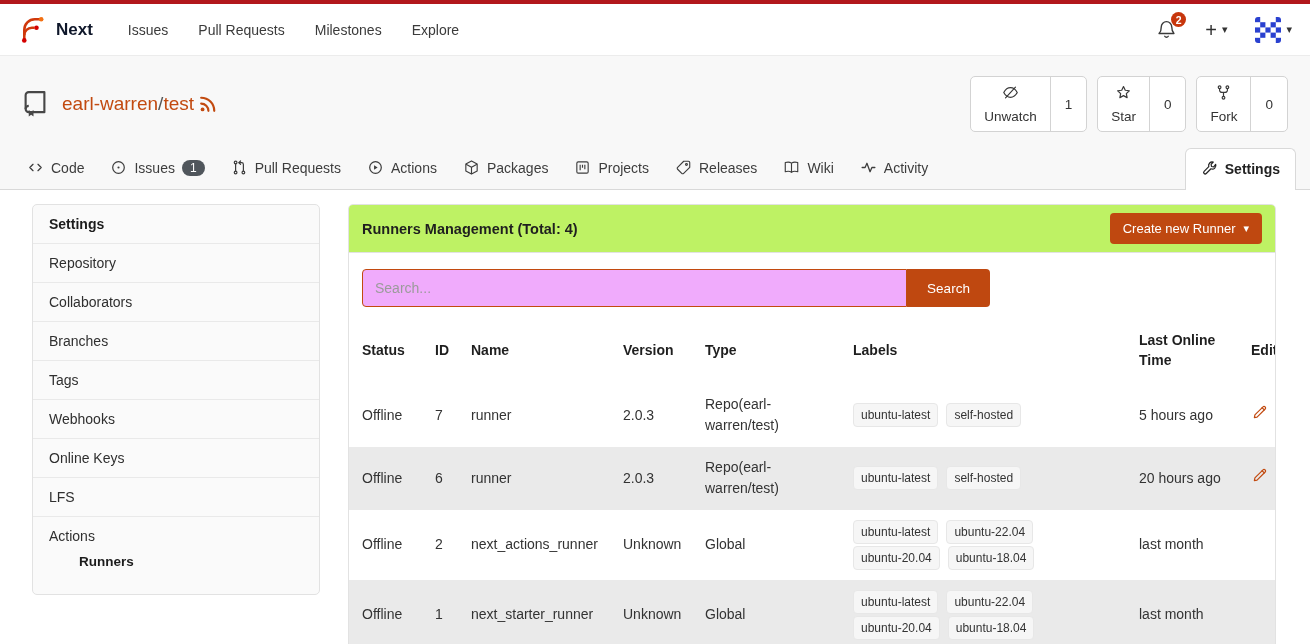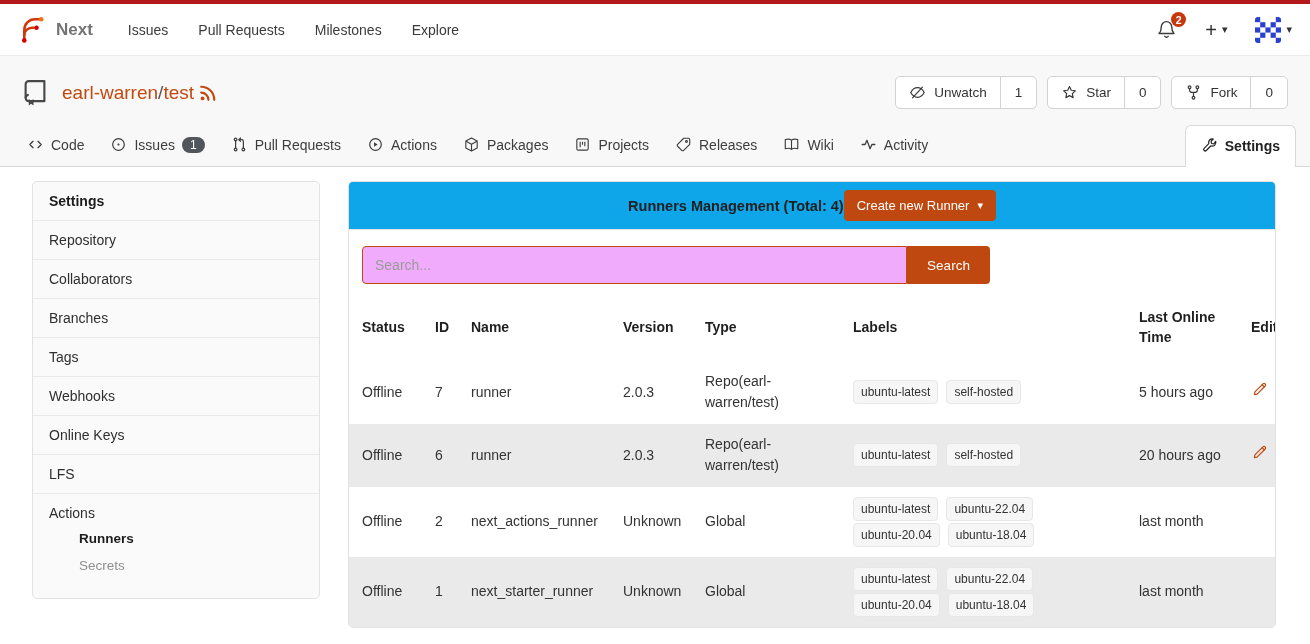--- a/index.html
+++ b/index.html
@@ -5,60 +5,60 @@
   * { box-sizing: border-box; margin: 0; padding: 0; }
   html,body { width: 1310px; height: 644px; }
   body {
     font-family: "Liberation Sans", "DejaVu Sans", sans-serif;
     color: #333; background: #fff; overflow: hidden; font-size: 14px;
   }
   .topline { height: 4px; background: #b2181c; }
   
   .navbar { height: 52px; display: flex; align-items: center; padding: 0 18px; background: #fff; border-bottom: 1px solid #ececec; }
   .brand { display: flex; align-items: center; gap: 9px; margin-right: 20px; cursor: pointer; }
-  .brand-name { color: #737373; font-weight: 700; font-size: 17px; }
+  .brand-name { color: #0f172a; font-weight: 700; font-size: 17px; }
   .nav-link { padding: 0 15px; font-size: 14px; color: #3b3b3b; font-weight: 500; cursor: pointer; }
   .nav-right { margin-left: auto; display: flex; align-items: center; gap: 28px; }
   .bell-wrap { position: relative; cursor: pointer; display: flex; }
   .badge-count { position: absolute; top: -7px; right: -9px; background: #c7360c; color: #fff;
     font-size: 10.5px; font-weight: 700; border-radius: 50%; width: 15px; height: 15px;
     display: flex; align-items: center; justify-content: center; }
   .plus-group, .avatar-group { display: flex; align-items: center; gap: 5px; cursor: pointer; }
   .plus-glyph { font-size: 20px; color: #2f2f2f; line-height: 1; }
   .caret { font-size: 11px; color: #333; }
   
   .band { background: #f8f8f8; border-bottom: 1px solid #d9d9d9; padding-top: 20px; }
   .repo-head { display: flex; align-items: center; padding: 0 22px 16px 20px; }
   .repo-title { font-size: 19px; margin-left: 12px; display: flex; align-items: center; }
   .repo-link { color: #c24a10; cursor: pointer; }
   .repo-sep { color: #555; }
   .rss { margin-left: 4px; cursor: pointer; display: flex; }
   .repo-actions { margin-left: auto; display: flex; gap: 10px; }
   .btn-group { display: flex; border: 1px solid #d3d3d3; border-radius: 5px; background: #fff; overflow: hidden; font-size: 13.5px; color: #333; }
-  .btn-seg { display: flex; align-items: center; gap: 8px; padding: 7px 13px; cursor: pointer; }
+  .btn-seg { display: flex; align-items: center; gap: 8px; padding: 7px 13px; cursor: pointer; flex-direction: column; }
   .btn-count { border-left: 1px solid #d3d3d3; padding: 7px 14px; display:flex; align-items:center; cursor: pointer; }
   .tabs { display: flex; align-items: flex-end; padding: 0 14px; }
   .tab { display: flex; align-items: flex-end; gap: 7px; padding: 9px 13px 13px; font-size: 14px; color: #3d3d3d; cursor: pointer; }
   .tab-badge { background: #50565c; color: #fff; font-size: 12px; border-radius: 10px; padding: 1px 8px; }
   .tab-spacer { flex: 1; }
   .tab-active { background: #fff; border: 1px solid #d9d9d9; border-bottom: none; border-radius: 6px 6px 0 0;
     margin-bottom: -1px; padding: 11px 15px 13px; font-weight: 700; color: #222; }
   
   .content { display: flex; padding: 14px 34px 0 32px; gap: 28px; background: #fff; }
   .menu { width: 288px; border: 1px solid #e2e2e2; border-radius: 5px; background: #fafafa; height: fit-content; }
   .menu-item { padding: 11px 16px; font-size: 14px; border-bottom: 1px solid #e9e9e9; cursor: pointer; color: #2f2f2f; }
   .menu-title { font-weight: 700; color: #1c1c1c; cursor: default; }
   .menu-actions { border-bottom: none; }
   .menu-sub { padding: 4px 0 8px; }
   .menu-sub-item { padding: 6px 16px 6px 30px; font-size: 13.5px; cursor: pointer; }
   .sub-active { font-weight: 700; color: #1c1c1c; }
   .sub-muted { color: #8f8f8f; }
   
   .panel { flex: 1; border: 1px solid #e2e2e2; border-radius: 5px; overflow: hidden; height: fit-content; background: #fff; }
-  .panel-head { display: flex; align-items: center; justify-content: center; background: #0ea5e9;
+  .panel-head { display: flex; align-items: center; justify-content: space-between; background: #bef264;
     border-bottom: 1px solid #e2e2e2; padding: 8px 13px; min-height: 46px; }
   .panel-title { font-weight: 700; font-size: 14.5px; color: #1f1f1f; }
   .btn-primary { background: #bf4810; color: #fff; border: none; border-radius: 4px; font-size: 13px;
     padding: 8px 13px; display: flex; align-items: center; gap: 8px; cursor: pointer; font-family: inherit; }
   .btn-primary .caret { color: #fff; }
   .search-row { padding: 16px 13px 2px; }
   .search-group { display: flex; width: 628px; }
   .search-input { width: 545px; height: 38px; border: 1px solid #c24a10; border-radius: 4px 0 0 4px;
     padding: 0 12px; font-size: 14px; outline: none; color: #333; font-family: inherit; background: #f0abfc; }
   .search-input::placeholder { color: #9b9b9b; }
@@ -295,21 +295,20 @@
     <div class="menu-item">Collaborators</div>
     <div class="menu-item">Branches</div>
     <div class="menu-item">Tags</div>
     <div class="menu-item">Webhooks</div>
     <div class="menu-item">Online Keys</div>
     <div class="menu-item">LFS</div>
     <div class="menu-item menu-actions">
       <div>Actions</div>
       <div class="menu-sub">
         <div class="menu-sub-item sub-active">Runners</div>
-        <div class="menu-sub-item sub-muted">Secrets</div>
       </div>
     </div>
   </aside>
 
   <main class="panel">
     <div class="panel-head">
       <span class="panel-title">Runners Management (Total: 4)</span>
       <button class="btn-primary">
         <span>Create new Runner</span>
         <span class="caret">▾</span>

